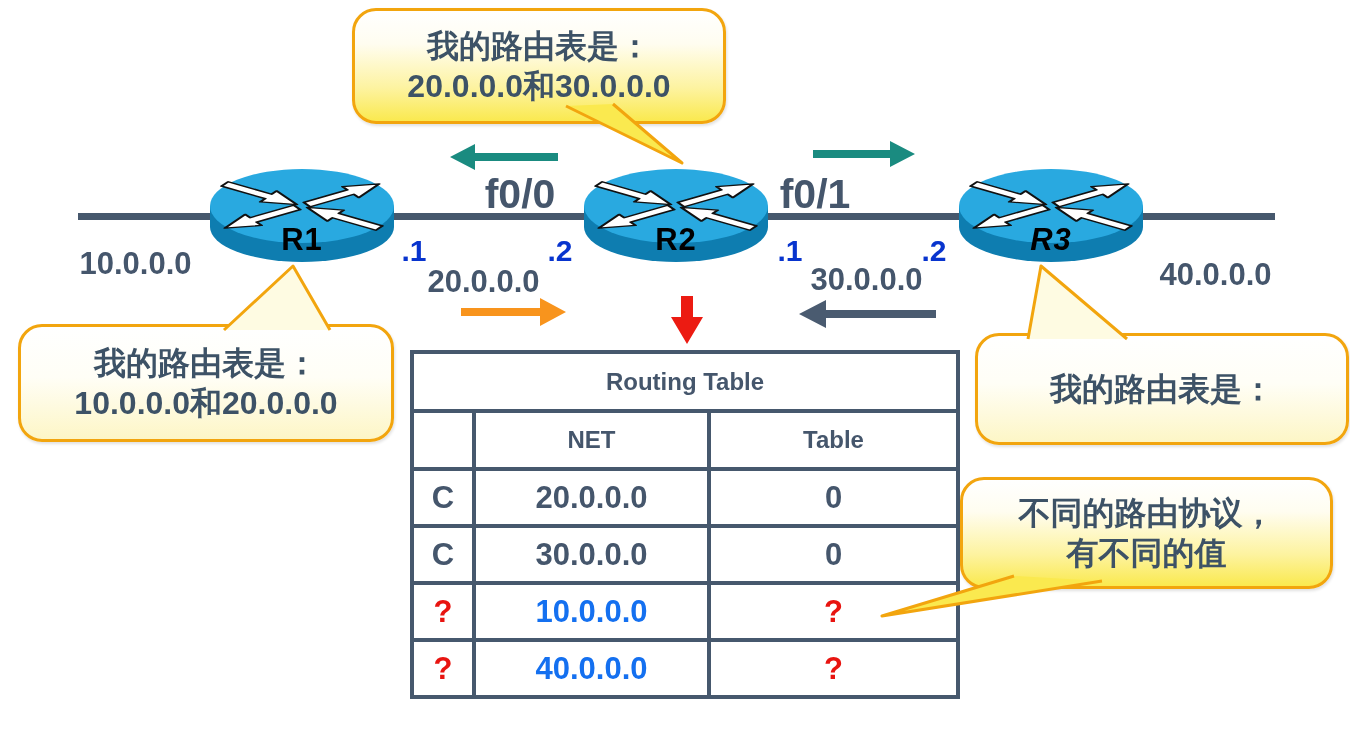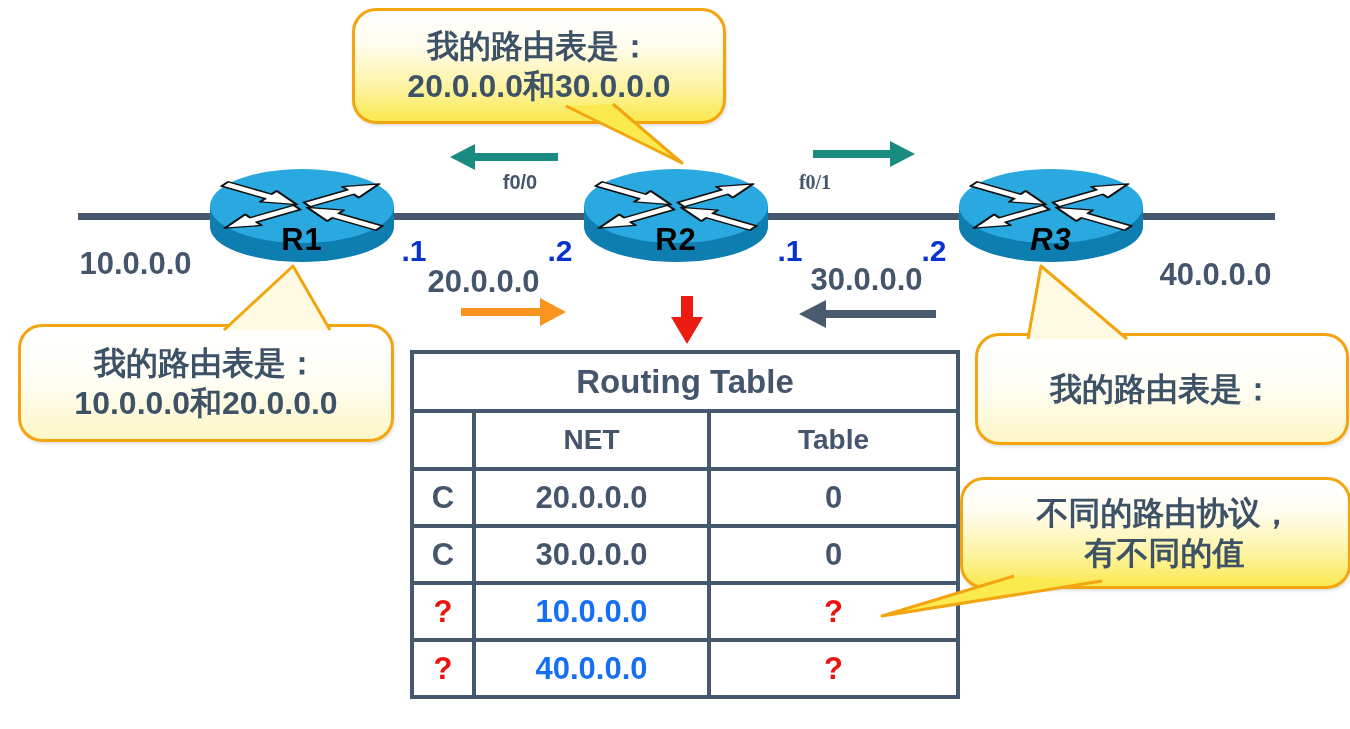--- a/index.html
+++ b/index.html
@@ -17,35 +17,35 @@
   
   .bubble{position:absolute;z-index:3;border:3px solid #F2A50E;border-radius:24px;
     background:linear-gradient(180deg,#ffffff 0%,#fffdf0 30%,#fdf3a0 70%,#fae94f 100%);
     color:#3D5266;font-weight:bold;font-size:32px;line-height:40px;text-align:center;
     display:flex;flex-direction:column;justify-content:center;
     box-shadow:1px 2px 3px rgba(0,0,0,0.12);}
   .bubble.pale{background:linear-gradient(180deg,#ffffff 0%,#fffef6 45%,#fdf6c6 100%);}
   .bubble-r2{left:352px;top:8px;width:368px;height:110px;}
   .bubble-r1{left:18px;top:324px;width:370px;height:112px;}
   .bubble-r3{left:975px;top:333px;width:368px;height:106px;}
-  .bubble-proto{left:960px;top:477px;width:367px;height:106px;padding-left:18px;}
+  .bubble-proto{left:960px;top:477px;width:367px;height:106px;}
 
   
   .lbl{position:absolute;z-index:2;font-weight:bold;color:#45566C;text-align:center;}
   .lbl.net{font-size:31px;width:155px;}
-  .lbl.iface{font-size:20px;width:130px;}
+  .lbl.iface{font-size:41px;width:130px;}
   .lbl.addr{font-size:30px;width:44px;color:#0834CE;}
 
   
   .rtable{position:absolute;left:410px;top:350px;z-index:2;border-collapse:collapse;
     table-layout:fixed;width:546px;background:#fff;}
   .rtable td{border:4px solid #46586D;text-align:center;vertical-align:middle;
     color:#45566C;font-weight:bold;font-size:31px;padding:0;}
-  .rtable td.title{height:55px;font-size:33px;}
-  .rtable td.head{height:54px;font-size:28px;text-align:center;}
+  .rtable td.title{height:55px;font-size:24px;}
+  .rtable td.head{height:54px;font-size:24px;text-align:center;}
   .rtable td.cell{height:53px;}
   .rtable td.red{color:#E81410;}
   .rtable td.blue{color:#1470F0;}
 </style>
 </head>
 <body>
 
 <div class="stage">
 
   <svg class="layer underlay" viewBox="0 0 1350 729">
@@ -97,21 +97,21 @@
       </g>
     </svg>
     <div class="rlabel">R3</div>
   </div>
 
   <span class="lbl net" style="left:58px;top:246px;">10.0.0.0</span>
   <span class="lbl net" style="left:406px;top:264px;">20.0.0.0</span>
   <span class="lbl net" style="left:789px;top:262px;">30.0.0.0</span>
   <span class="lbl net" style="left:1138px;top:257px;">40.0.0.0</span>
   <span class="lbl iface" style="left:455px;top:171px;">f0/0</span>
-  <span class="lbl iface" style="left:750px;top:171px;font-family:Liberation Serif, serif;">f0/1</span>
+  <span class="lbl iface" style="left:750px;top:171px;">f0/1</span>
   <span class="lbl addr" style="left:392px;top:234px;">.1</span>
   <span class="lbl addr" style="left:538px;top:234px;">.2</span>
   <span class="lbl addr" style="left:768px;top:234px;">.1</span>
   <span class="lbl addr" style="left:912px;top:234px;">.2</span>
 
   <div class="bubble bubble-r2">
     <div>我的路由表是：</div>
     <div>20.0.0.0和30.0.0.0</div>
   </div>
   <div class="bubble pale bubble-r1">

